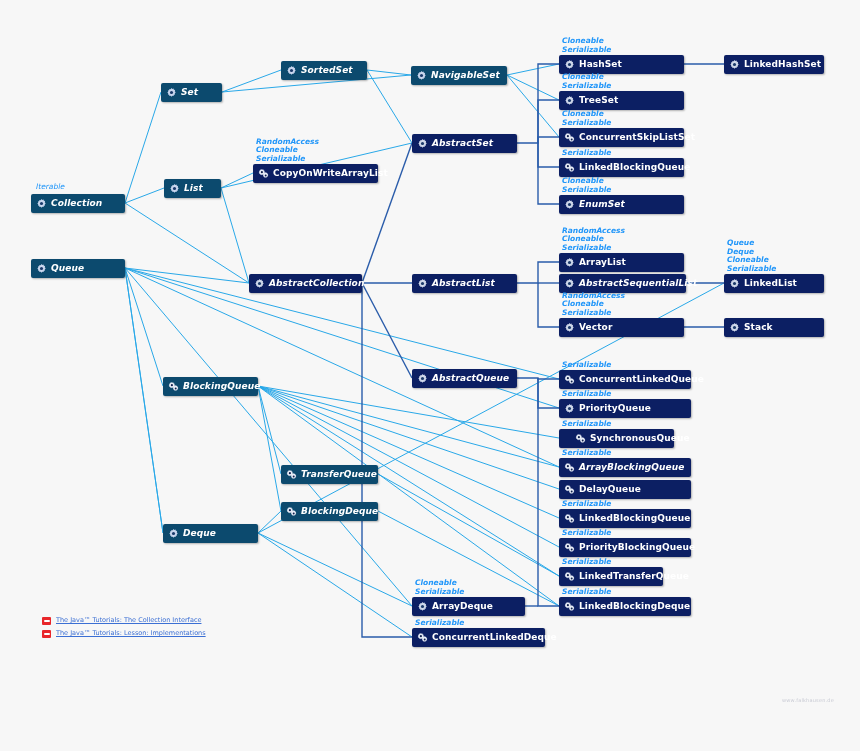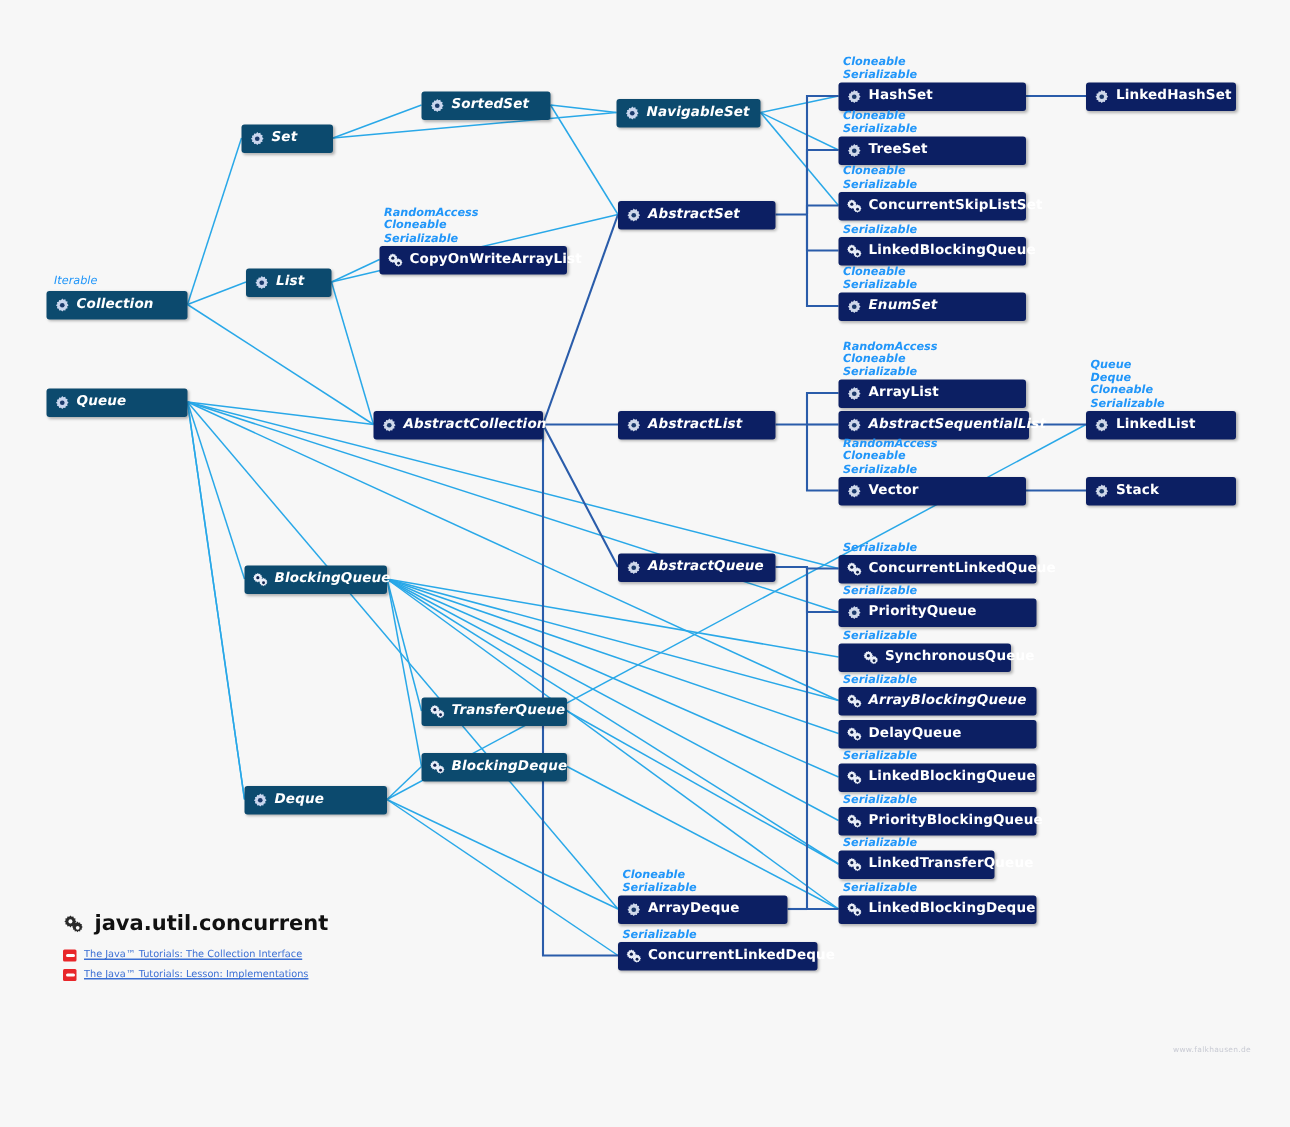--- a/index.html
+++ b/index.html
@@ -528,31 +528,20 @@
           </g>
           <circle cx="8.5" cy="9" r="2.3" fill="#10204d"></circle>
           <circle cx="16.8" cy="16.4" r="2.1" fill="#10204d"></circle>
         </svg>
         <span class="nm">ConcurrentLinkedDeque</span>
         <span class="gn"><e></e></span>
       </div>
     </div>
 
   <div id="legend">
-      <div class="lg-row">
-        <svg class="ico" viewBox="0 0 24 24">
-          <g fill="#2a2a2a">
-            <path d="M8.5 2.2l1.4 1.6 2-.5.5 2 2 .5-.5 2L15.4 9l-1.6 1.4.5 2-2 .5-.5 2-2-.5L8.5 16 7.1 14.4l-2 .5-.5-2-2-.5.5-2L1.6 9l1.5-1.2-.5-2 2-.5.5-2 2 .5z"></path>
-            <path d="M16.5 9.2l1.2 1.4 1.8-.4.4 1.8 1.8.4-.4 1.8 1.3 1.1-1.3 1.2.4 1.8-1.8.4-.4 1.8-1.8-.4-1.2 1.3-1.2-1.3-1.8.4-.4-1.8-1.8-.4.4-1.8-1.3-1.2 1.3-1.1-.4-1.8 1.8-.4.4-1.8 1.8.4z"></path>
-          </g>
-          <circle cx="8.5" cy="9" r="2.3" fill="#ffffff"></circle>
-          <circle cx="16.8" cy="16.4" r="2.1" fill="#ffffff"></circle>
-        </svg>
-        <span class="txt">java.util.concurrent</span>
-      </div>
       <div class="links">
         <div class="lk">
           <span class="pdf"></span>
           <span class="lt">The Java™ Tutorials: The Collection Interface</span>
         </div>
         <div class="lk">
           <span class="pdf"></span>
           <span class="lt">The Java™ Tutorials: Lesson: Implementations</span>
         </div>
       </div>

